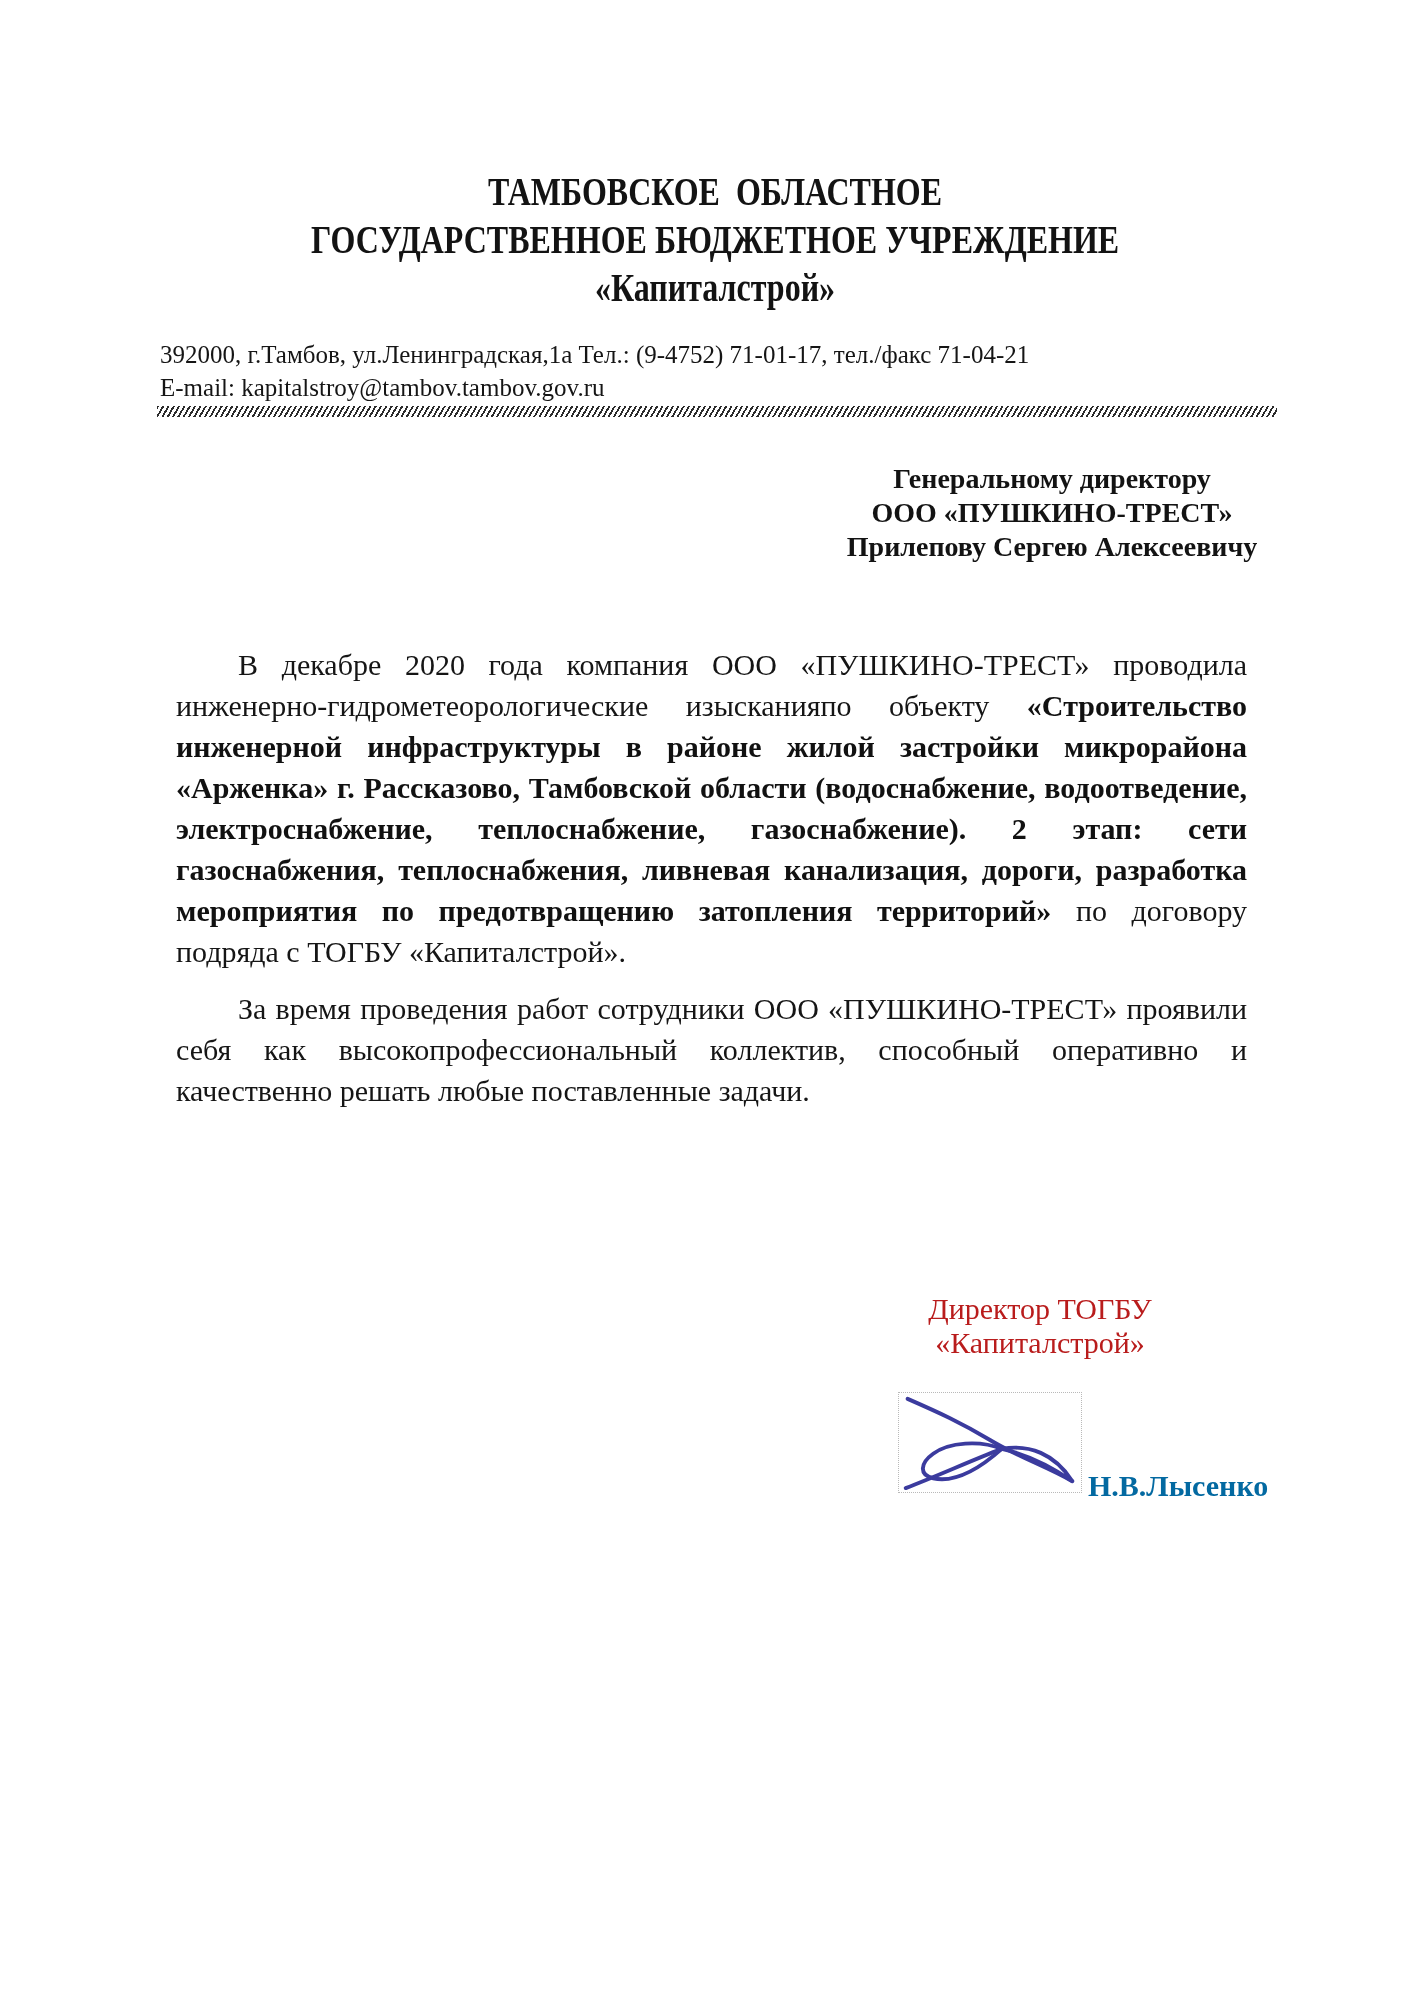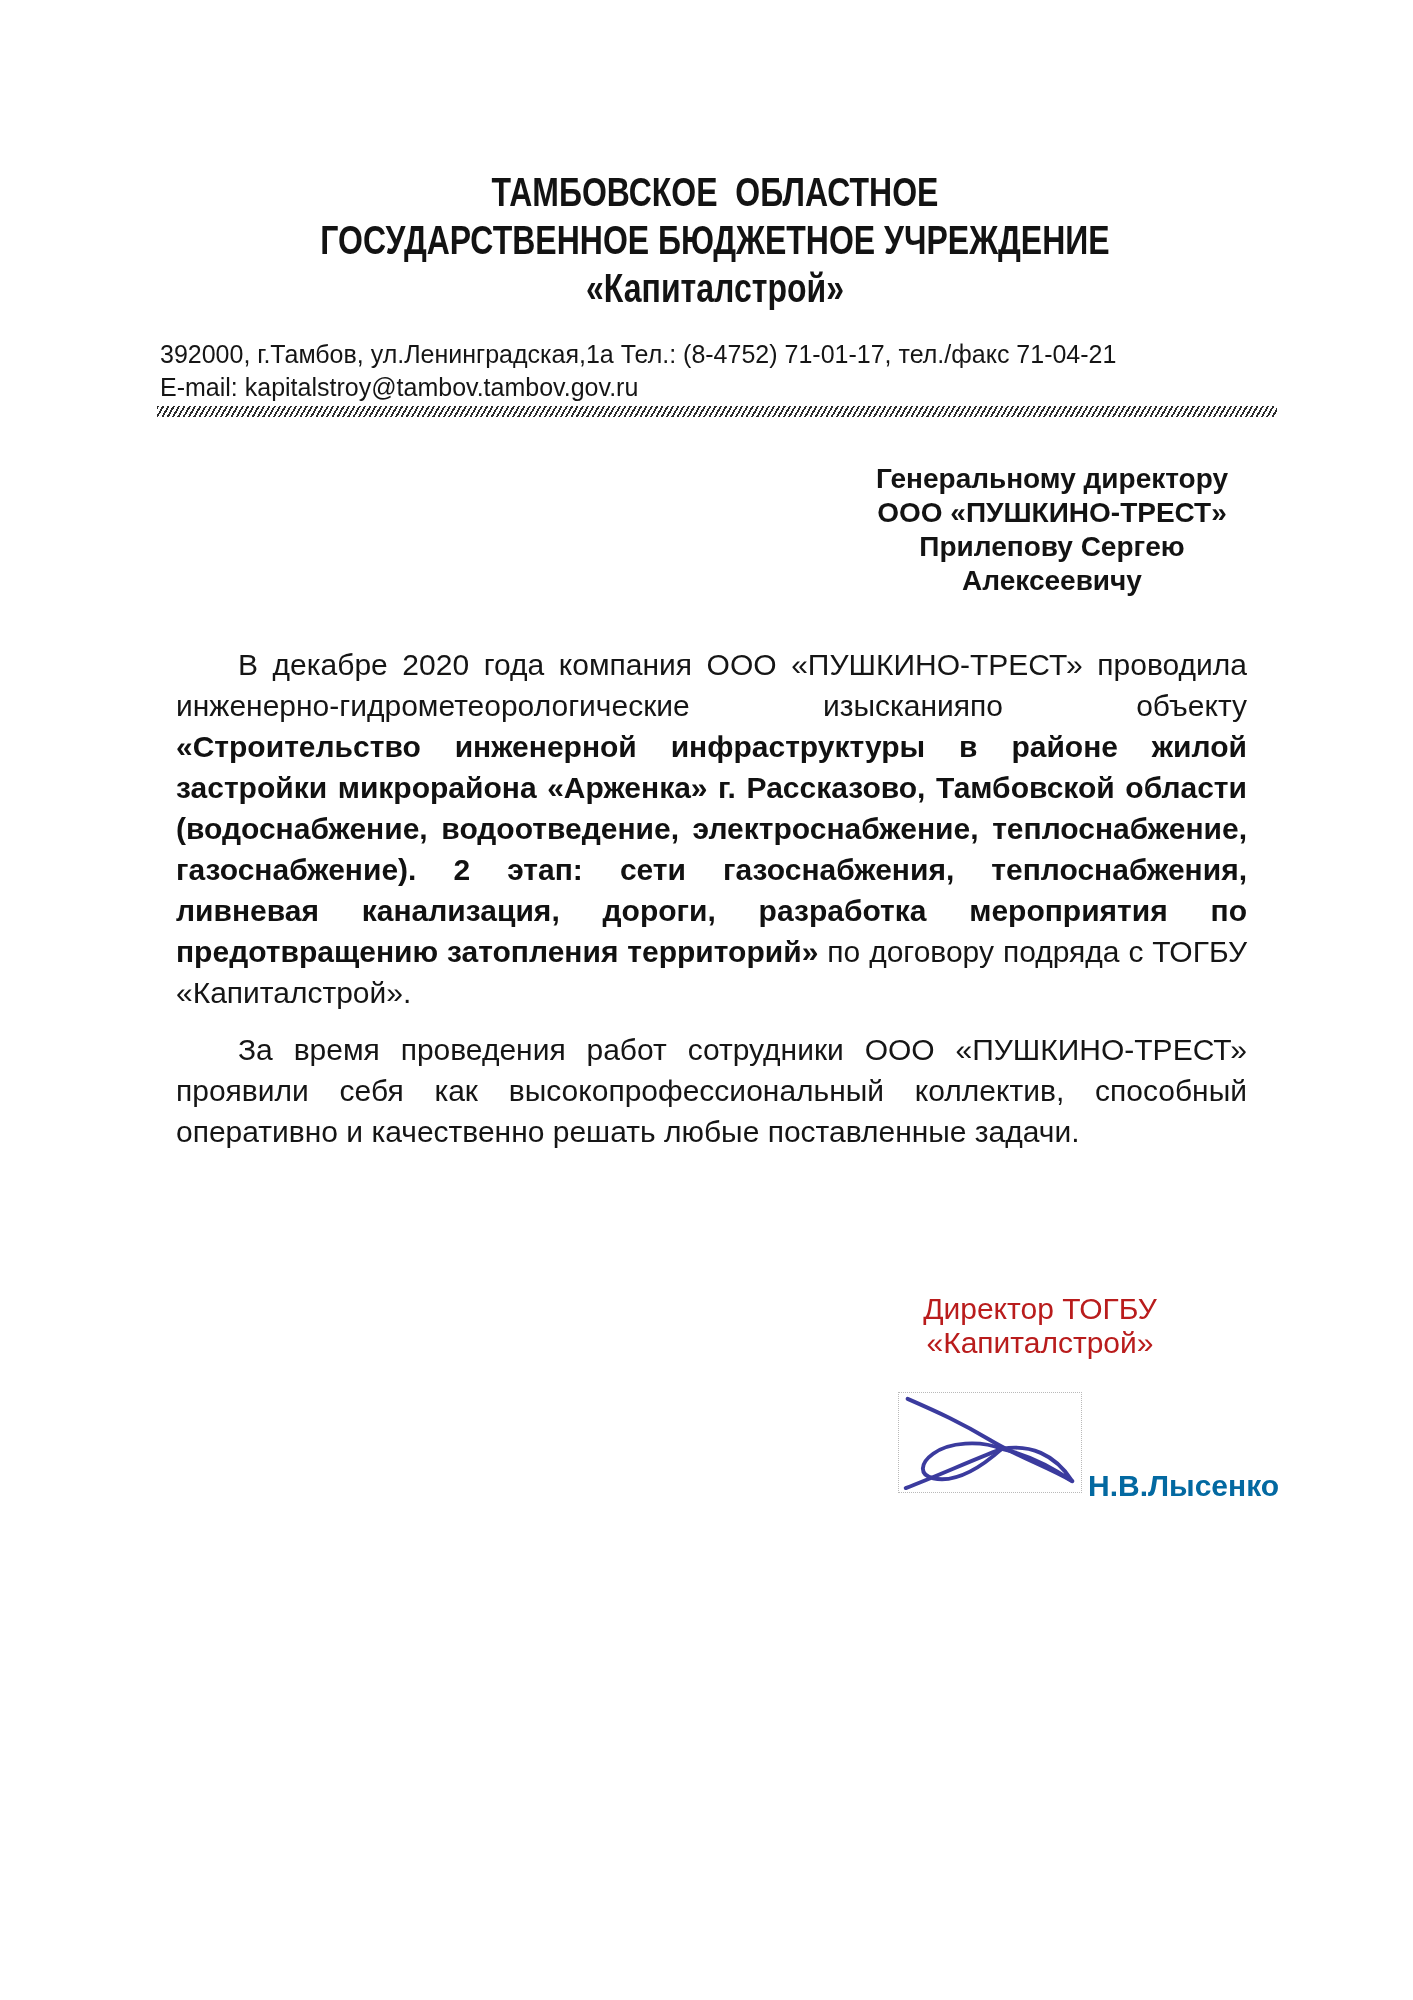--- a/index.html
+++ b/index.html
@@ -5,21 +5,21 @@
   html, body {
     margin: 0;
     padding: 0;
     background: #ffffff;
   }
   .page {
     position: relative;
     width: 1413px;
     height: 2000px;
     background: #ffffff;
-    font-family: Liberation Sans, sans-serif;
+    font-family: Liberation Serif, serif;
     color: #111111;
     overflow: hidden;
   }
 
   
   .org-header {
     position: absolute;
     top: 168px;
     left: 160px;
     width: 1110px;
@@ -131,21 +131,21 @@
 
 <div class="page">
 
   <div class="org-header">
     <div class="hline">ТАМБОВСКОЕ  ОБЛАСТНОЕ</div>
     <div class="hline">ГОСУДАРСТВЕННОЕ БЮДЖЕТНОЕ УЧРЕЖДЕНИЕ</div>
     <div class="hline">«Капиталстрой»</div>
   </div>
 
   <div class="contacts">
-    <div>392000, г.Тамбов, ул.Ленинградская,1а Тел.: (8-4752) 71-01-17, тел./факс 71-04-21</div>
+    <div>392000, г.Тамбов, ул.Ленинградская,1а Тел.: (9-4752) 71-01-17, тел./факс 71-04-21</div>
     <div>E-mail: kapitalstroy@tambov.tambov.gov.ru</div>
   </div>
 
   <div class="hatch-divider"></div>
 
   <div class="addressee">
     <div>Генеральному директору</div>
     <div>ООО «ПУШКИНО-ТРЕСТ»</div>
     <div>Прилепову Сергею Алексеевичу</div>
   </div>

